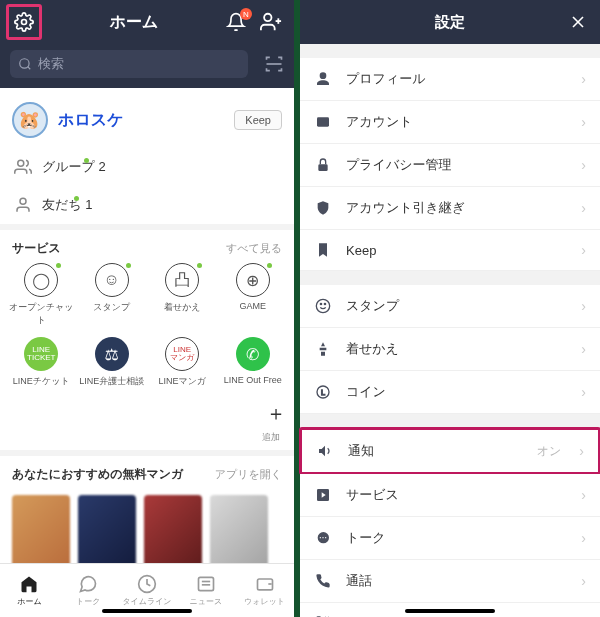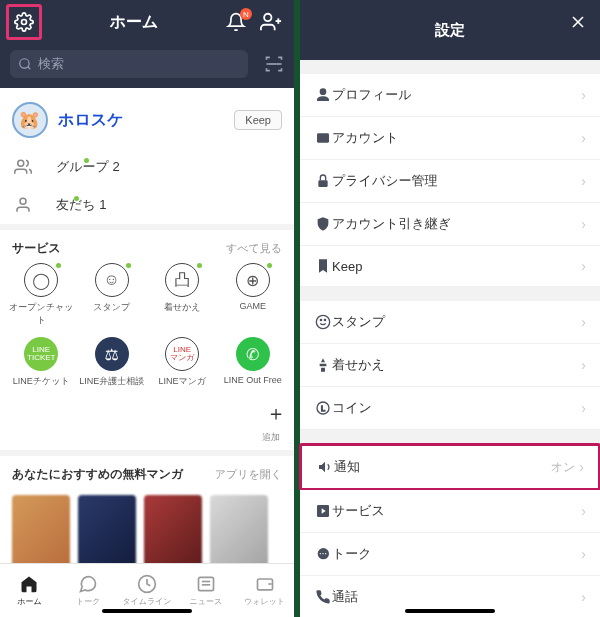--- a/index.html
+++ b/index.html
@@ -64,21 +64,21 @@
   }
   .pname { font-size:16px; font-weight:700; flex:1; color:#1d4ed8;}
   .keep-btn {
     font-size:11px; color:#555; border:1px solid #ccc;
     padding:3px 10px; border-radius:4px; background:#fafafa;
   }
 
   
   .grow {
     display:flex; align-items:center; padding:10px 14px;
-    font-size:13px; color:#333; gap:24px; position:relative;
+    font-size:13px; color:#333; gap:10px; position:relative;
   }
   .grow .dot { position:absolute; width:5px; height:5px; background:#7ac943; border-radius:50%; top:10px; }
   .grow .ic { color:#888; }
   .divider { height:6px; background:#f3f3f3; }
 
   
   .sec-head {
     display:flex; justify-content:space-between; align-items:center;
     padding:10px 12px 6px; font-size:12px;
   }
@@ -123,29 +123,29 @@
     justify-content:center; gap:2px; font-size:8px; color:#9a9a9a;
   }
   .tab.active { color:#222; }
   .home-ind {
     position:absolute; bottom:4px; left:50%; transform:translateX(-50%);
     width:90px; height:4px; background:#000; border-radius:3px;
   }
 
   
   .r-head {
-    background:#2b3245; height:60px;
+    background:#2b3245; height:44px;
     display:flex; align-items:center; justify-content:center;
     color:#fff; font-size:15px; font-weight:600; position:relative;
   }
   .r-close { position:absolute; right:12px; top:12px; color:#fff; }
   .r-list { background:#fff; }
   .r-row {
     display:flex; align-items:center; padding:12px 14px;
-    border-bottom:1px solid #efefef; font-size:13px; color:#333; 
+    border-bottom:1px solid #efefef; font-size:13px; color:#333; gap:14px;
     background:#fff;
   }
   .r-row .ric { width:18px; color:#4a4f5e; display:flex; justify-content:center;}
   .r-row .rlabel { flex:1; }
   .r-row .chev { color:#ccc; font-size:14px; }
   .r-row .rstatus { color:#bbb; font-size:12px; margin-right:4px;}
   .r-gap { height:14px; background:#f2f2f2; }
   .hl {
     border:3px solid #be185d; border-radius:3px; margin:-1px;
   }

